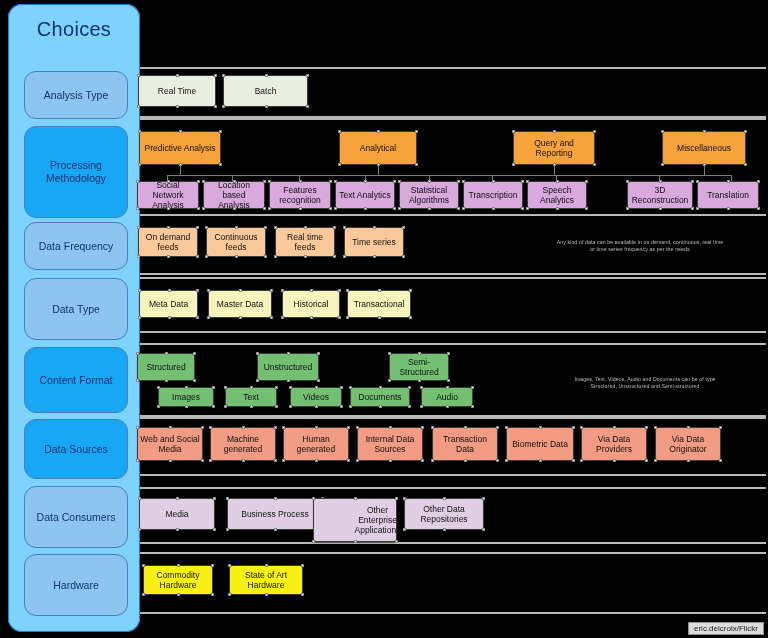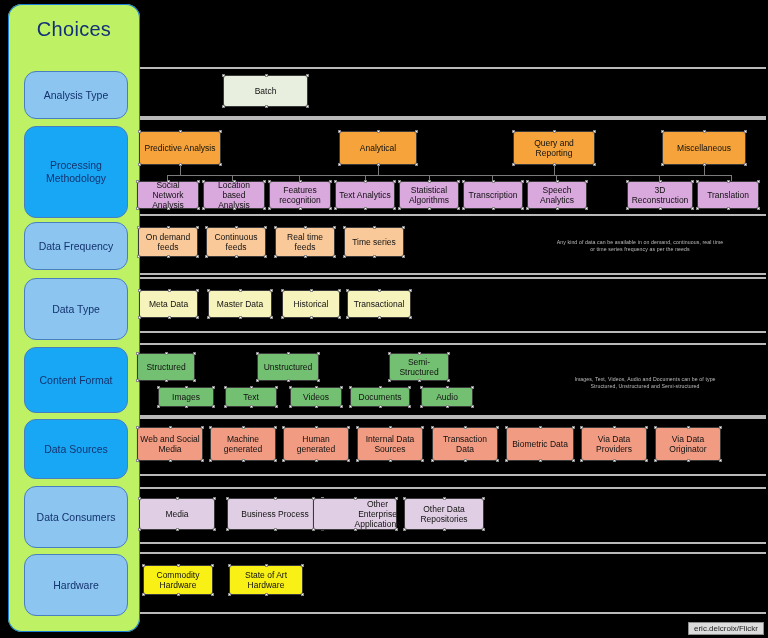--- a/index.html
+++ b/index.html
@@ -6,21 +6,21 @@
   body{
     width:768px;height:638px;overflow:hidden;
     font-family:"Liberation Sans","DejaVu Sans",sans-serif;
     background:#000;position:relative;
   }
   #canvas{position:absolute;left:0;top:0;width:768px;height:638px;background:#000;}
 
   
   .sidebar{
     position:absolute;left:8px;top:4px;width:132px;height:628px;
-    background:#bef264;border-radius:14px;
+    background:#7dd3fc;border-radius:14px;
     box-shadow:0 0 0 1px #1a7fd4 inset;
   }
   .sidebar-title{
     position:absolute;left:0;top:14px;width:132px;text-align:center;
     color:#12307a;font-size:20px;letter-spacing:.3px;
   }
   .side-item{
     position:absolute;left:16px;width:104px;
     border:1px solid #4a7fbf;border-radius:12px;
     display:flex;align-items:center;justify-content:center;
@@ -118,20 +118,29 @@
 
     <div class="side-item light" style="top:482px;height:62px;">
       <span>Data Consumers</span>
     </div>
 
     <div class="side-item light" style="top:550px;height:62px;">
       <span>Hardware</span>
     </div>
   </div>
 
+  <div class="node n-cream" style="left:138px;top:75px;width:78px;height:32px;">
+    <span>Real Time</span>
+  <span class="handle" style="left: -2px; top: -2px;"></span>
+      <span class="handle" style="left: calc(100% - 1px); top: -2px;"></span>
+      <span class="handle" style="left: -2px; top: calc(100% - 1px);"></span>
+      <span class="handle" style="left: calc(100% - 1px); top: calc(100% - 1px);"></span>
+      <span class="handle" style="left: calc(50% - 1px); top: -2px;"></span>
+      <span class="handle" style="left: calc(50% - 1px); top: calc(100% - 1px);"></span>
+    </div>
   <div class="node n-cream" style="left:223px;top:75px;width:85px;height:32px;">
     <span>Batch</span>
   <span class="handle" style="left: -2px; top: -2px;"></span>
       <span class="handle" style="left: calc(100% - 1px); top: -2px;"></span>
       <span class="handle" style="left: -2px; top: calc(100% - 1px);"></span>
       <span class="handle" style="left: calc(100% - 1px); top: calc(100% - 1px);"></span>
       <span class="handle" style="left: calc(50% - 1px); top: -2px;"></span>
       <span class="handle" style="left: calc(50% - 1px); top: calc(100% - 1px);"></span>
     </div>
 
@@ -510,21 +519,21 @@
     </div>
   <div class="node n-lilac" style="left:227px;top:498px;width:96px;height:32px;">
     <span>Business Process</span>
   <span class="handle" style="left: -2px; top: -2px;"></span>
       <span class="handle" style="left: calc(100% - 1px); top: -2px;"></span>
       <span class="handle" style="left: -2px; top: calc(100% - 1px);"></span>
       <span class="handle" style="left: calc(100% - 1px); top: calc(100% - 1px);"></span>
       <span class="handle" style="left: calc(50% - 1px); top: -2px;"></span>
       <span class="handle" style="left: calc(50% - 1px); top: calc(100% - 1px);"></span>
     </div>
-  <div class="node n-lilac" style="left:313px;top:498px;width:84px;height:32px;padding-left:47px;">
+  <div class="node n-lilac" style="left:313px;top:498px;width:84px;height:44px;padding-left:47px;">
     <span>Other Enterprise Applications</span>
   <span class="handle" style="left: -2px; top: -2px;"></span>
       <span class="handle" style="left: calc(100% - 1px); top: -2px;"></span>
       <span class="handle" style="left: -2px; top: calc(100% - 1px);"></span>
       <span class="handle" style="left: calc(100% - 1px); top: calc(100% - 1px);"></span>
       <span class="handle" style="left: calc(50% - 1px); top: -2px;"></span>
       <span class="handle" style="left: calc(50% - 1px); top: calc(100% - 1px);"></span>
     </div>
   <div class="node n-lilac" style="left:404px;top:498px;width:80px;height:32px;">
     <span>Other Data Repositories</span>

